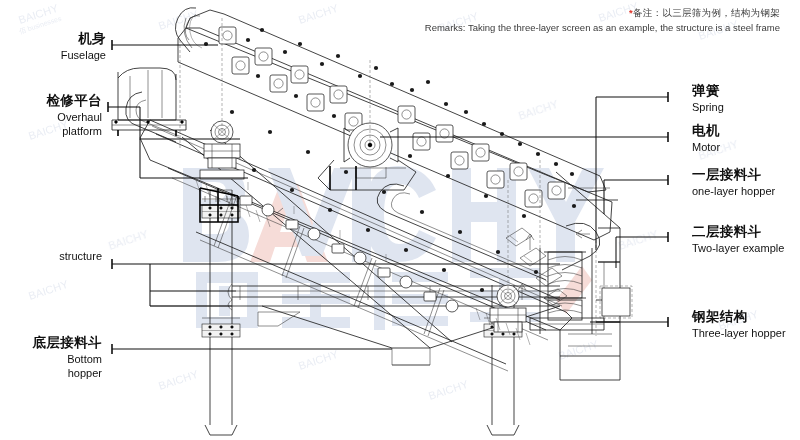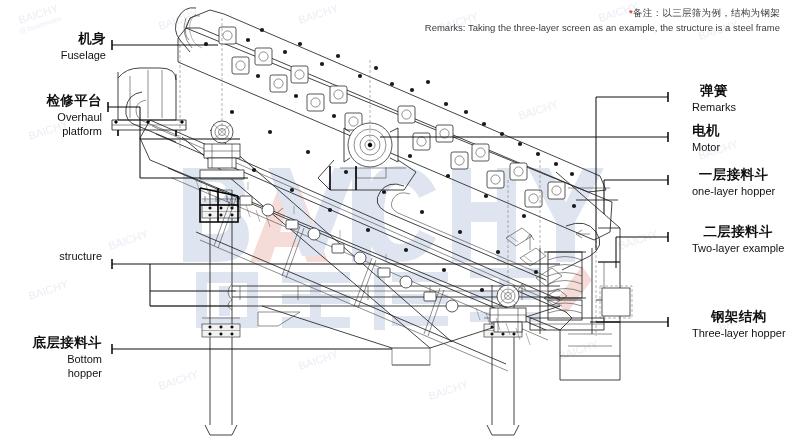--- a/index.html
+++ b/index.html
@@ -53,21 +53,21 @@
   .callout .cn {
     font-size: 13.5px;
     font-weight: 700;
     letter-spacing: .4px;
   }
   .callout .en {
     font-size: 11px;
     font-weight: 400;
     letter-spacing: 0;
   }
-  .callout.right { text-align: center; }
+  .callout.right { text-align: left; }
   .callout.left  { text-align: right; }
 
   
   #remarks {
     position: absolute;
     left: 360px; top: 6px;
     width: 420px;
     text-align: right;
     line-height: 1.55;
     color: #3b3b3b;
@@ -557,21 +557,21 @@
   </div>
 
   <div class="callout left" style="left:0px; top:334px; width:102px;">
     <div class="cn">底层接料斗</div>
     <div class="en">Bottom</div>
     <div class="en">hopper</div>
   </div>
 
   <div class="callout right" style="left:676px; top:82px;">
     <div class="cn">弹簧</div>
-    <div class="en">Remarks</div>
+    <div class="en">Spring</div>
   </div>
 
   <div class="callout right" style="left:676px; top:122px;">
     <div class="cn">电机</div>
     <div class="en">Motor</div>
   </div>
 
   <div class="callout right" style="left:676px; top:166px;">
     <div class="cn">一层接料斗</div>
     <div class="en">one-layer hopper</div>

